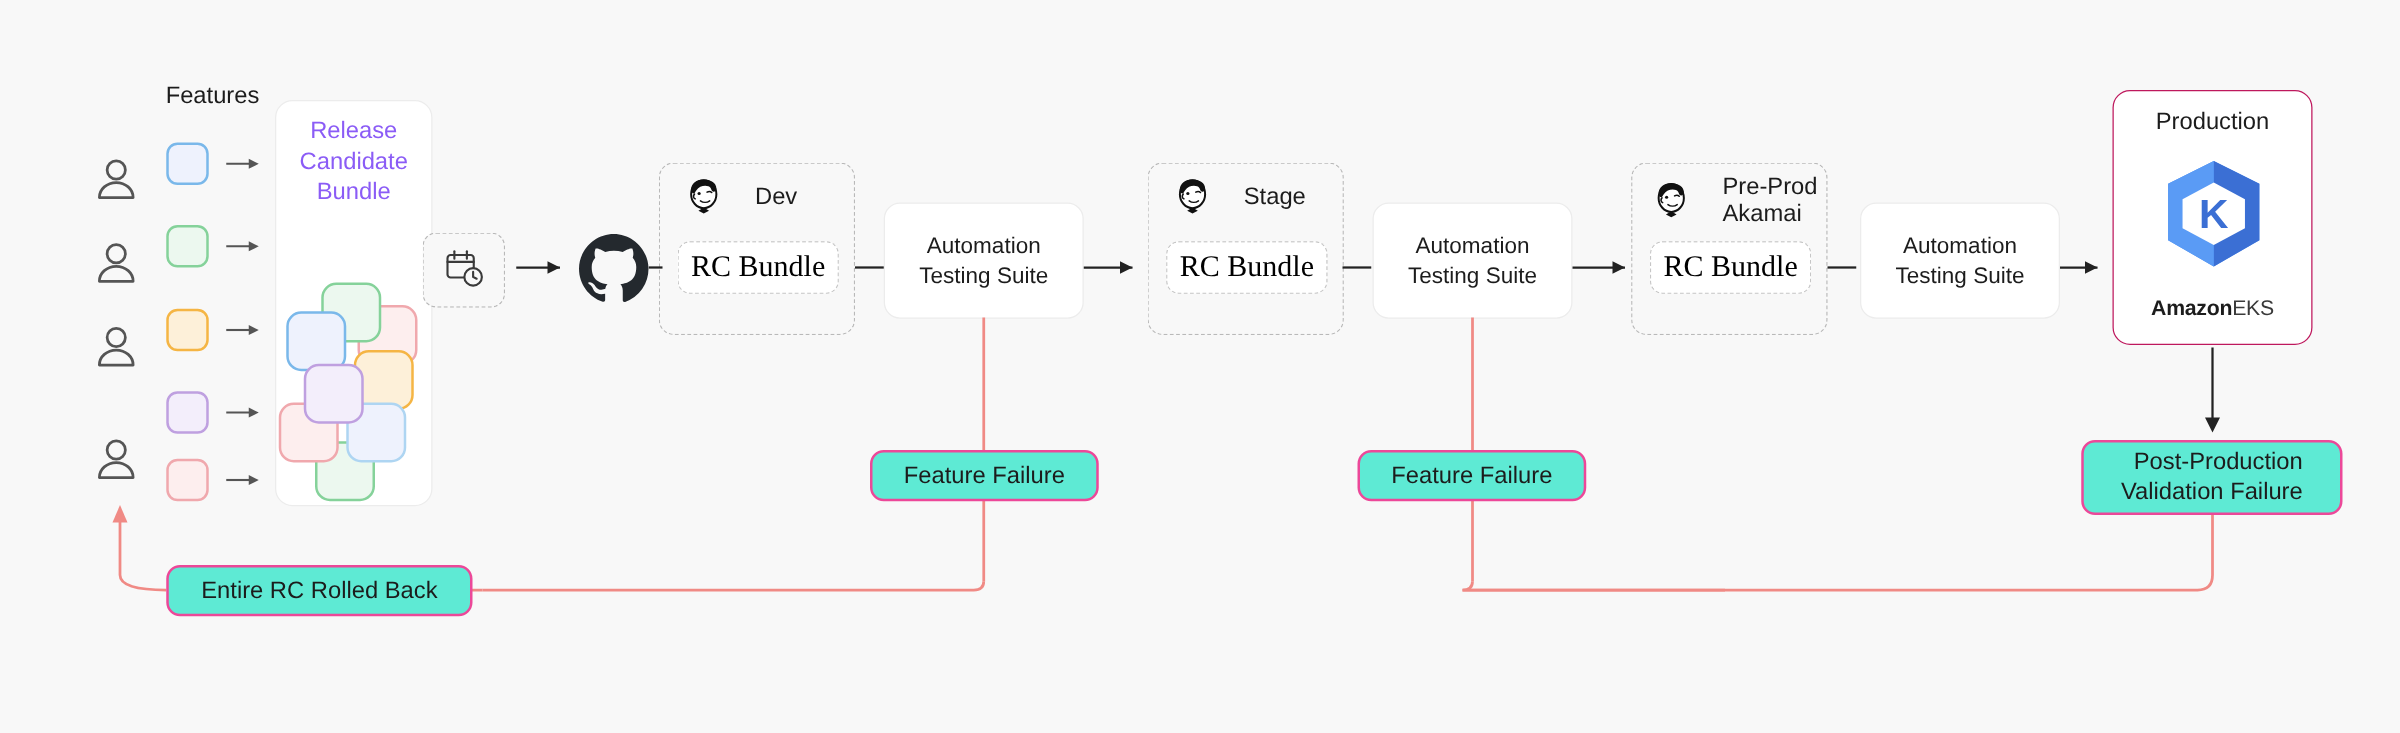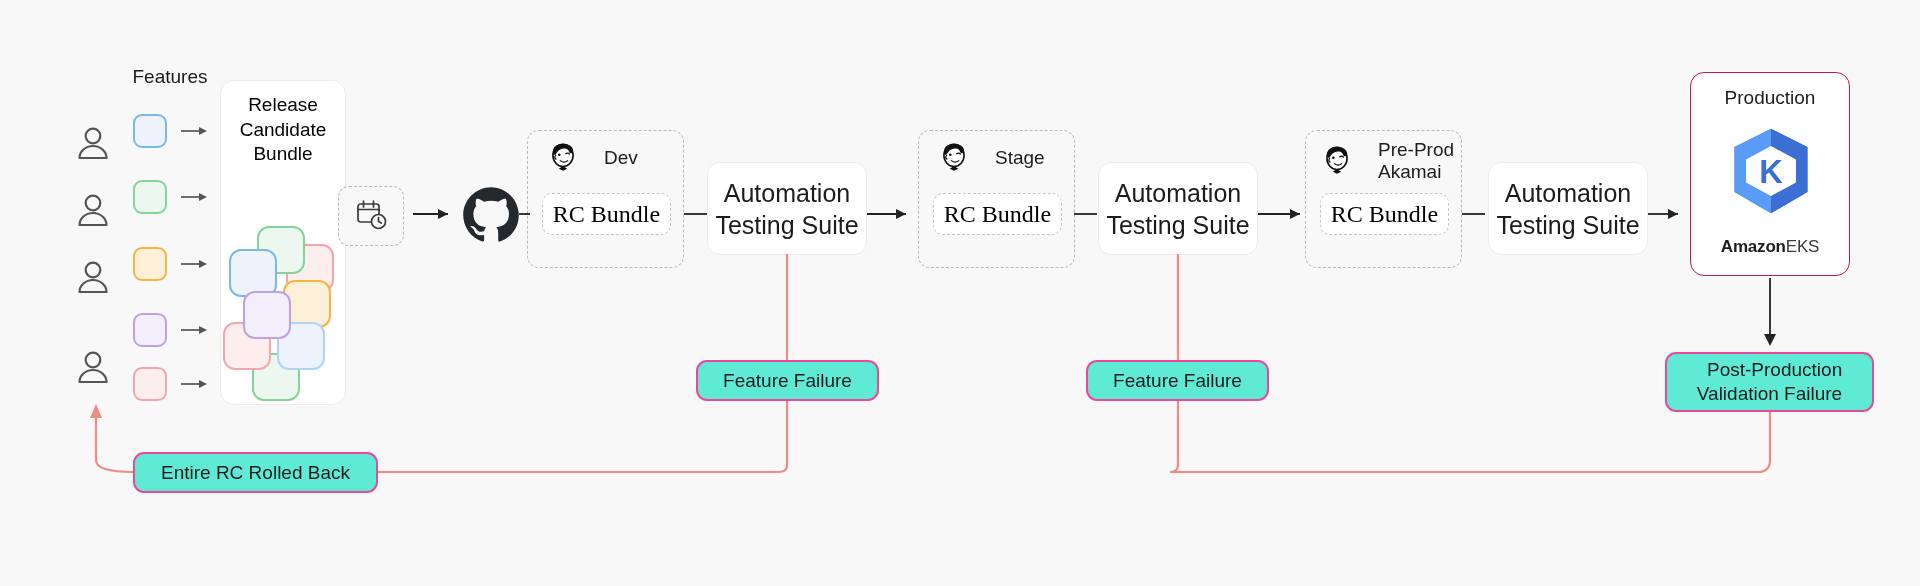--- a/index.html
+++ b/index.html
@@ -56,21 +56,21 @@
     border: 1px solid #ececec;
     border-radius: 14px;
     box-sizing: border-box;
   }
   #rc-panel-title {
     position: absolute;
     left: 0; top: 12px;
     width: 100%;
     font-size: 19px;
     line-height: 1.3;
-    color: #000000;
+    color: #8b5cf6;
     text-align: center;
     white-space: pre-line;
   }
   .bundle-chip {
     position: absolute;
     width: 48px; height: 48px;
     border-radius: 12px;
     border: 2px solid #999;
     box-sizing: border-box;
   }
@@ -124,21 +124,21 @@
 
   
   .suite-card {
     position: absolute;
     background: #ffffff;
     border: 1px solid #ececec;
     border-radius: 13px;
     box-sizing: border-box;
     display: flex; align-items: center; justify-content: center;
     text-align: center;
-    font-size: 25px;
+    font-size: 18px;
     line-height: 1.28;
     color: #1c1c1c;
     white-space: pre-line;
   }
 
   
   #production-card {
     left: 1690px; top: 72px;
     width: 160px; height: 204px;
     background: #ffffff;

